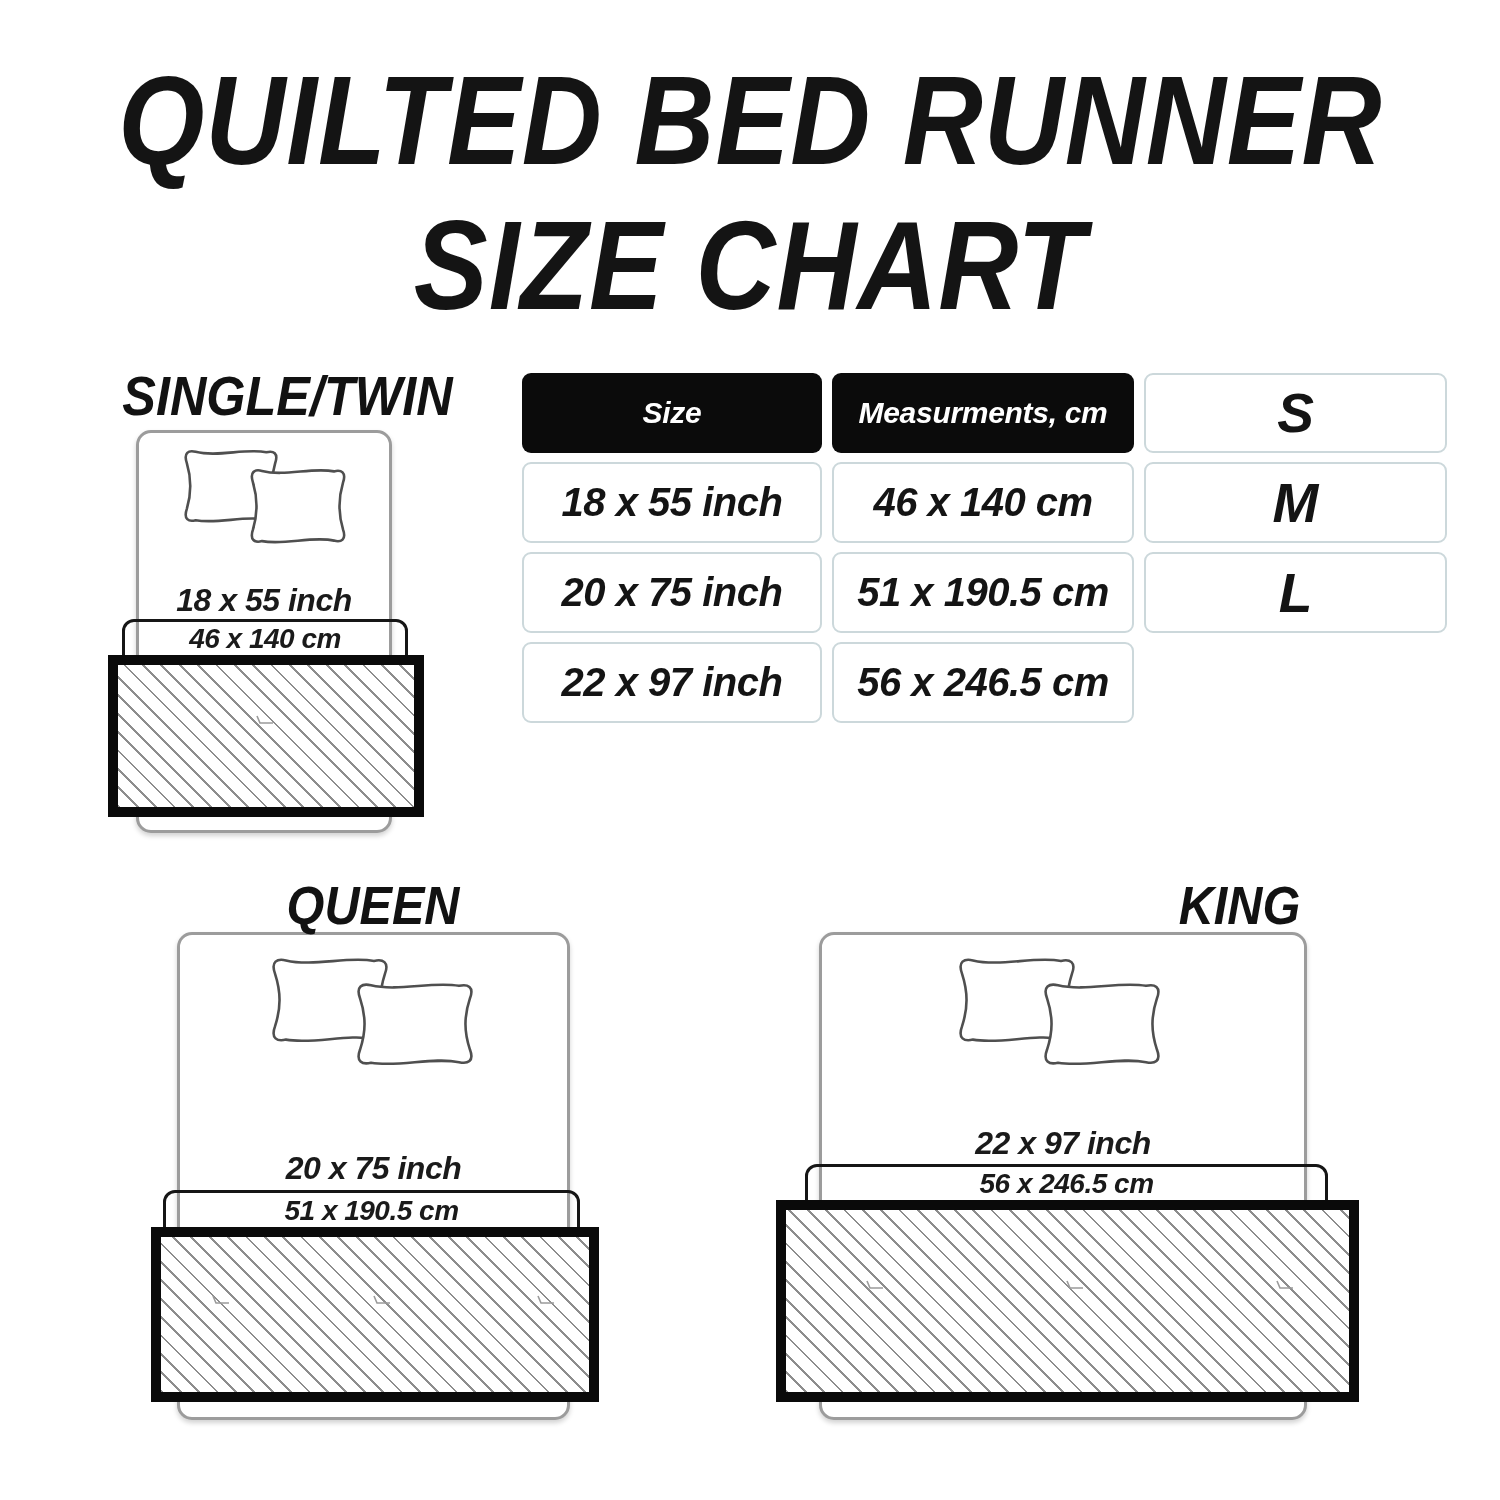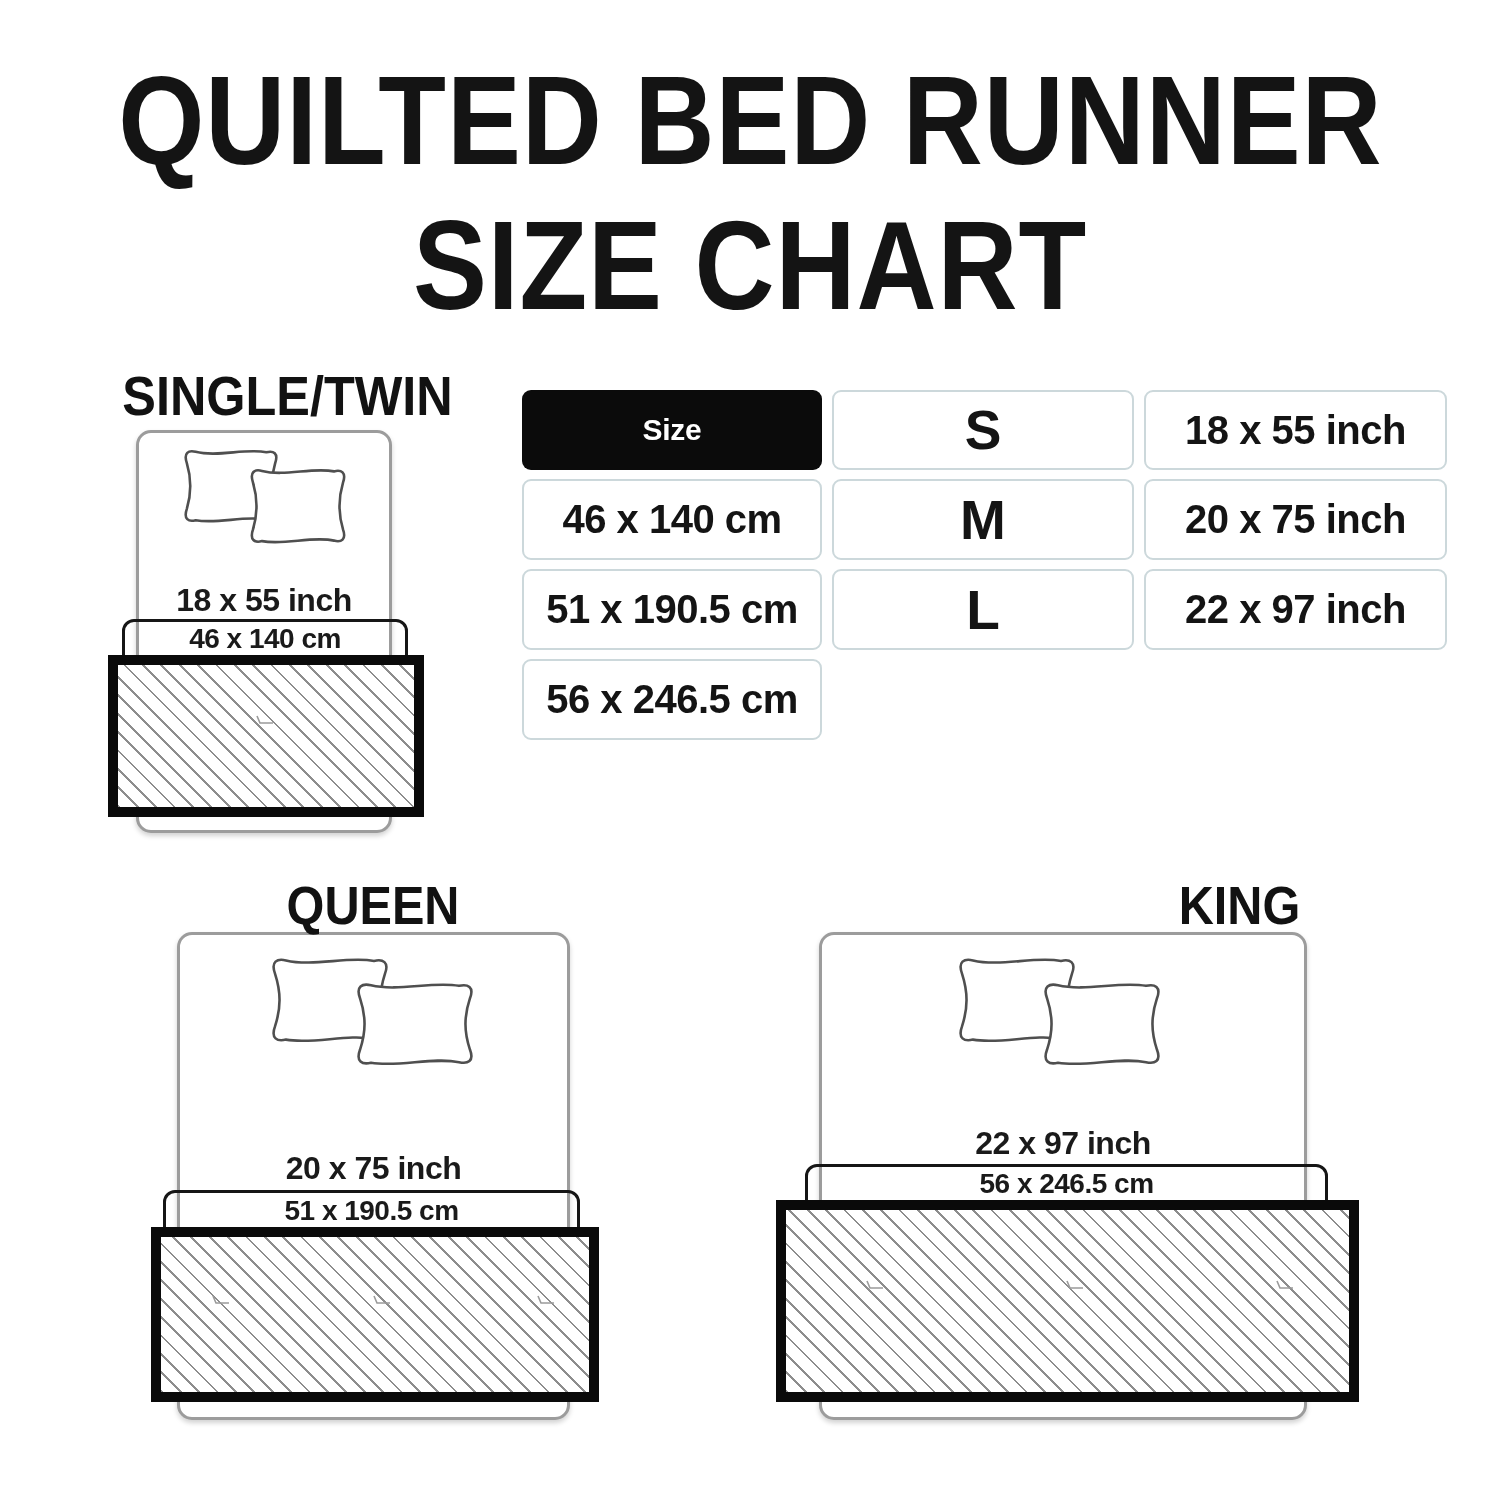--- a/index.html
+++ b/index.html
@@ -5,20 +5,21 @@
   * { margin: 0; padding: 0; box-sizing: border-box; }
   html, body { background: #ffffff; }
   body { font-family: "Liberation Sans", sans-serif; color: #141414; }
 
   .canvas {
     position: relative;
     width: 1500px;
     height: 1500px;
     background: #ffffff;
     overflow: hidden;
+    font-style: italic;
   }
 
   
   .title-line {
     position: absolute;
     left: 0; right: 0;
     text-align: center;
     font-weight: 700;
     font-size: 126px;
     line-height: 150px;
@@ -103,21 +104,21 @@
       #8d8d8d 0px, #8d8d8d 2px,
       transparent 2px, transparent 13px
     );
   }
   .stitch { position: absolute; z-index: 5; }
 
   
   .size-table {
     position: absolute;
     left: 522px;
-    top: 390px;
+    top: 373px;
     display: grid;
     grid-template-columns: 300px 302px 303px;
     grid-template-rows: 80px 81px 81px 81px;
     column-gap: 10px;
     row-gap: 9px;
     z-index: 6;
   }
   .th {
     background: #0b0b0b;
     border-radius: 9px;
@@ -173,20 +174,21 @@
     <div class="runner" style="left:108px; top:655px; width:316px; height:162px;">
       <div class="hatch"></div>
       <svg class="stitch" style="left:138px; top:50px;" width="18" height="10" viewBox="0 0 18 10">
         <polyline points="1,1 4,8 17,8" fill="none" stroke="#9a9a9a" stroke-width="1.6"></polyline>
       </svg>
     </div>
   </div>
 
   <div class="size-table">
     <div class="th">Size</div>
+    <div class="th">Measurments, cm</div>
 
     <div class="td size-letter">S</div>
     <div class="td value">18 x 55 inch</div>
     <div class="td value">46 x 140 cm</div>
 
     <div class="td size-letter">M</div>
     <div class="td value">20 x 75 inch</div>
     <div class="td value">51 x 190.5 cm</div>
 
     <div class="td size-letter">L</div>

